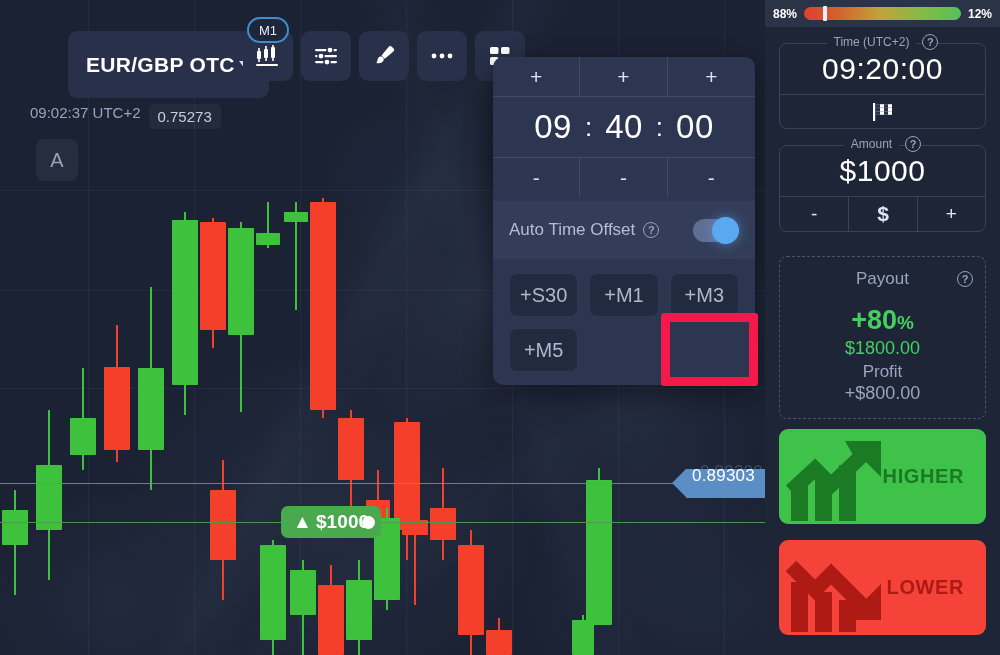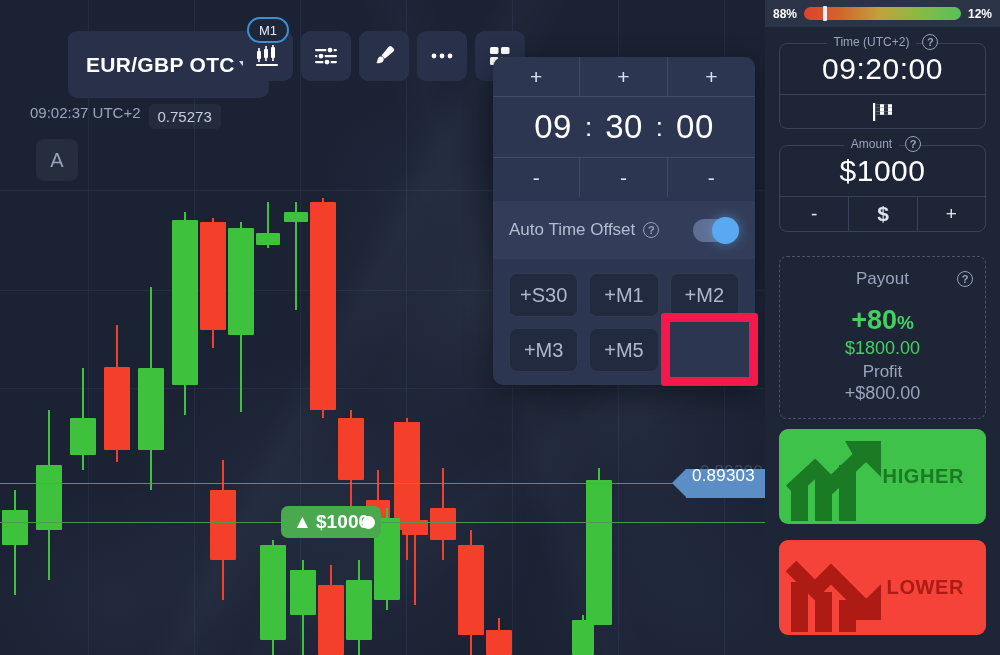--- a/index.html
+++ b/index.html
@@ -459,42 +459,41 @@
 
   <div id="time-popup">
     <div class="spin-grid">
       <div class="spin-cell div-r">+</div>
       <div class="spin-cell div-r">+</div>
       <div class="spin-cell">+</div>
     </div>
     <div class="spin-mid">
       <span class="num">09</span>
       <span class="sep">:</span>
-      <span class="num">30</span>
+      <span class="num">40</span>
       <span class="sep">:</span>
       <span class="num">00</span>
     </div>
     <div class="spin-grid">
       <div class="spin-cell div-r">-</div>
       <div class="spin-cell div-r">-</div>
       <div class="spin-cell">-</div>
     </div>
 
     <div class="auto-row">
       <span class="auto-label">Auto Time Offset</span>
       <span class="qmark">?</span>
       <span class="toggle">
         <span class="knob"></span>
       </span>
     </div>
 
     <div class="offsets" id="offsets">
         <div class="off-btn">+S30</div>
         <div class="off-btn">+M1</div>
-        <div class="off-btn">+M2</div>
         <div class="off-btn">+M3</div>
         <div class="off-btn">+M5</div>
       </div>
   </div>
   <div id="highlight-box"></div>
 
   <div id="right-panel">
 
     <div class="sentiment">
       <span class="sent-pct">88%</span>

